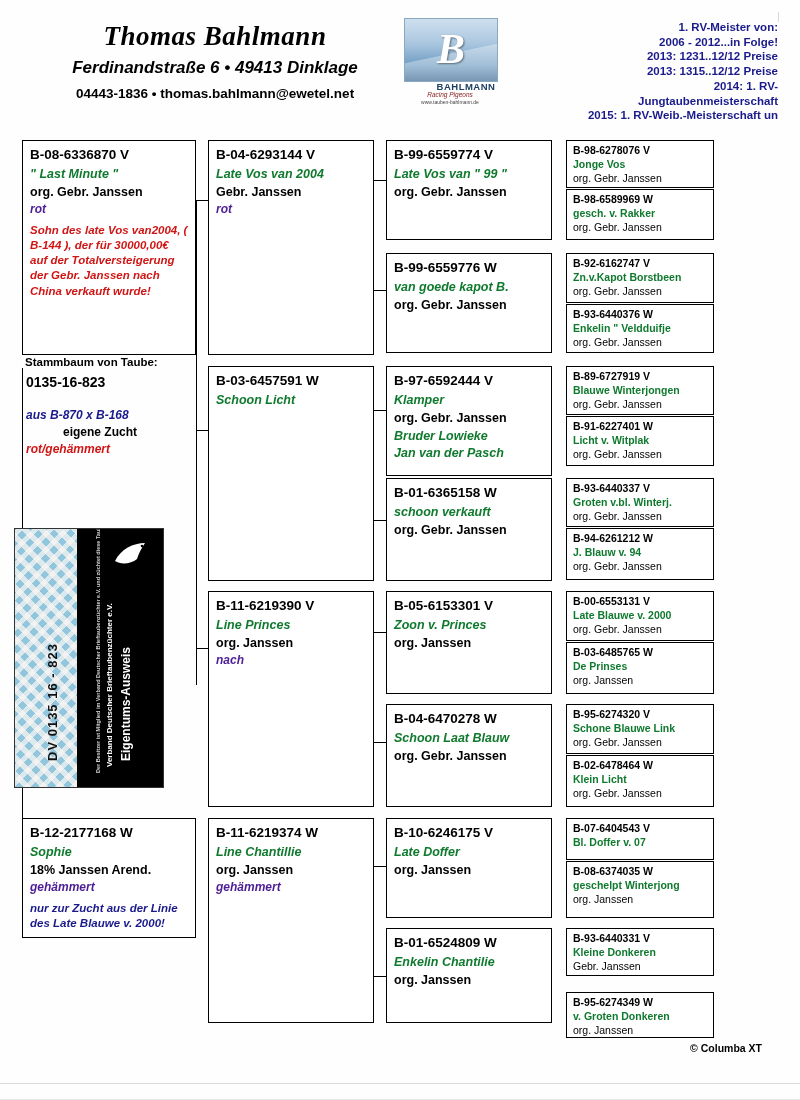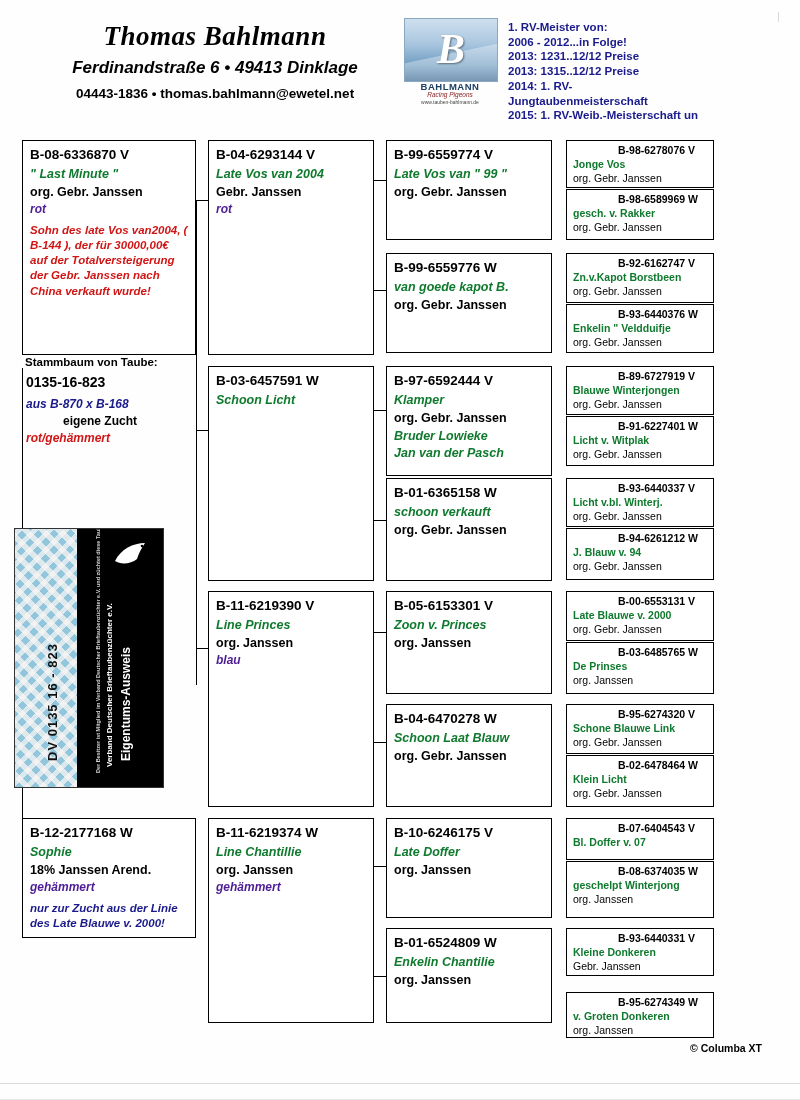--- a/index.html
+++ b/index.html
@@ -82,21 +82,21 @@
   }
   .logo-sweep {
     position: absolute;
     left: -10px; top: 34px;
     width: 120px; height: 40px;
     background: rgba(255,255,255,.35);
     transform: rotate(-12deg);
   }
   .logo-name {
     position: absolute;
-    left: 0; top: 63px;
+    left: 16px; top: 63px;
     width: 92px;
     text-align: center;
     font-size: 9.5px;
     font-weight: bold;
     color: #1c3f63;
     letter-spacing: .5px;
   }
   .logo-sub {
     position: absolute;
     left: 0; top: 73px;
@@ -116,21 +116,21 @@
   }
   .palmares {
     position: absolute;
     left: 508px; top: 12px;
     width: 270px;
     font-size: 11.5px;
     font-weight: bold;
     color: #1a1a8c;
     line-height: 1.28;
   }
-  .palmares div { white-space: nowrap; }
+  .palmares div { white-space: nowrap; text-align: right; }
 
   
   .box {
     position: absolute;
     border: 1px solid #000;
     background: #fff;
     box-sizing: border-box;
     padding: 6px 7px 4px 7px;
     overflow: hidden;
   }
@@ -181,21 +181,20 @@
     background: #fff;
     box-sizing: border-box;
     padding: 3px 6px 2px 6px;
     overflow: hidden;
   }
   .g4 .ring {
     font-size: 10.5px;
     font-weight: bold;
     color: #000;
     line-height: 1.25;
-    margin-left: 45px;
   }
   .g4 .nm {
     font-size: 10.5px;
     font-weight: bold;
     font-style: normal;
     color: #0f7a2e;
     margin-top: 1px;
     line-height: 1.25;
   }
   .g4 .br {
@@ -222,21 +221,21 @@
     color: #000;
     background: #fff;
     display: inline-block;
     padding: 0 3px;
   }
   .stamm-body { margin-top: 4px; padding-left: 4px;}
   .stamm-ring {
     font-size: 14px; font-weight: bold;
   }
   .stamm-line {
-    font-size: 12px; font-weight: bold; font-style: italic; color: #1a1a8c; margin-top:7px;
+    font-size: 12px; font-weight: bold; font-style: italic; color: #1a1a8c; margin-top:18px;
   }
   .stamm-line2 {
     font-size: 12px; font-weight: bold; color: #000; margin-top:3px;text-align:center;
   }
   .stamm-line3 {
     font-size: 12px; font-weight: bold; font-style: italic; color: #d01515; margin-top:3px;
   }
   
   .bracket {
     position: absolute;
@@ -422,21 +421,21 @@
   <div class="box" style="left:208px; top:366px; width:166px; height:215px;">
     <div class="ring">B-03-6457591 W</div>
     <div class="nm">Schoon Licht</div>
     <div class="br"></div>
   </div>
 
   <div class="box" style="left:208px; top:591px; width:166px; height:216px;">
     <div class="ring">B-11-6219390 V</div>
     <div class="nm">Line Princes</div>
     <div class="br">org. Janssen</div>
-    <div class="clr">blau</div>
+    <div class="clr">nach</div>
   </div>
 
   <div class="box" style="left:208px; top:818px; width:166px; height:205px;">
     <div class="ring">B-11-6219374 W</div>
     <div class="nm">Line Chantillie</div>
     <div class="br">org. Janssen</div>
     <div class="clr">gehämmert</div>
   </div>
 
   <div class="box" style="left:386px; top:140px; width:166px; height:100px;">
@@ -507,21 +506,21 @@
     <div class="nm">Blauwe Winterjongen</div>
     <div class="br">org. Gebr. Janssen</div>
   </div>
   <div class="g4" style="left:566px; top:416px; width:148px; height:50px;">
     <div class="ring">B-91-6227401 W</div>
     <div class="nm">Licht v. Witplak</div>
     <div class="br">org. Gebr. Janssen</div>
   </div>
   <div class="g4" style="left:566px; top:478px; width:148px; height:49px;">
     <div class="ring">B-93-6440337 V</div>
-    <div class="nm">Licht v.bl. Winterj.</div>
+    <div class="nm">Groten v.bl. Winterj.</div>
     <div class="br">org. Gebr. Janssen</div>
   </div>
   <div class="g4" style="left:566px; top:528px; width:148px; height:52px;">
     <div class="ring">B-94-6261212 W</div>
     <div class="nm">J. Blauw v. 94</div>
     <div class="br">org. Gebr. Janssen</div>
   </div>
   <div class="g4" style="left:566px; top:591px; width:148px; height:50px;">
     <div class="ring">B-00-6553131 V</div>
     <div class="nm">Late Blauwe v. 2000</div>

